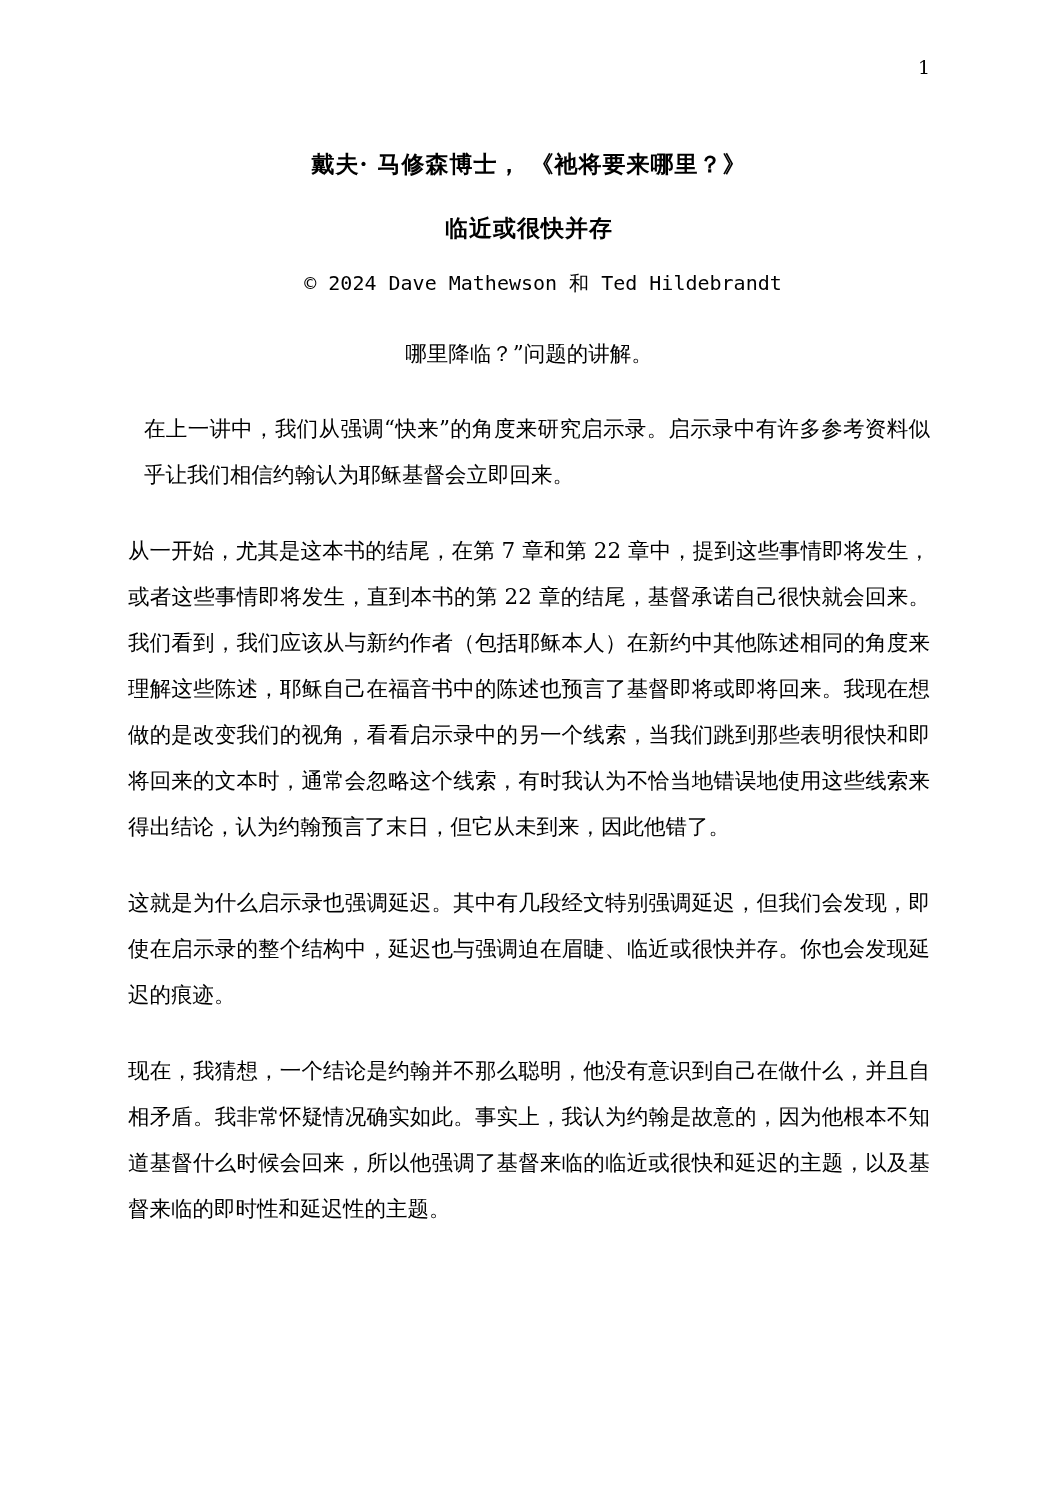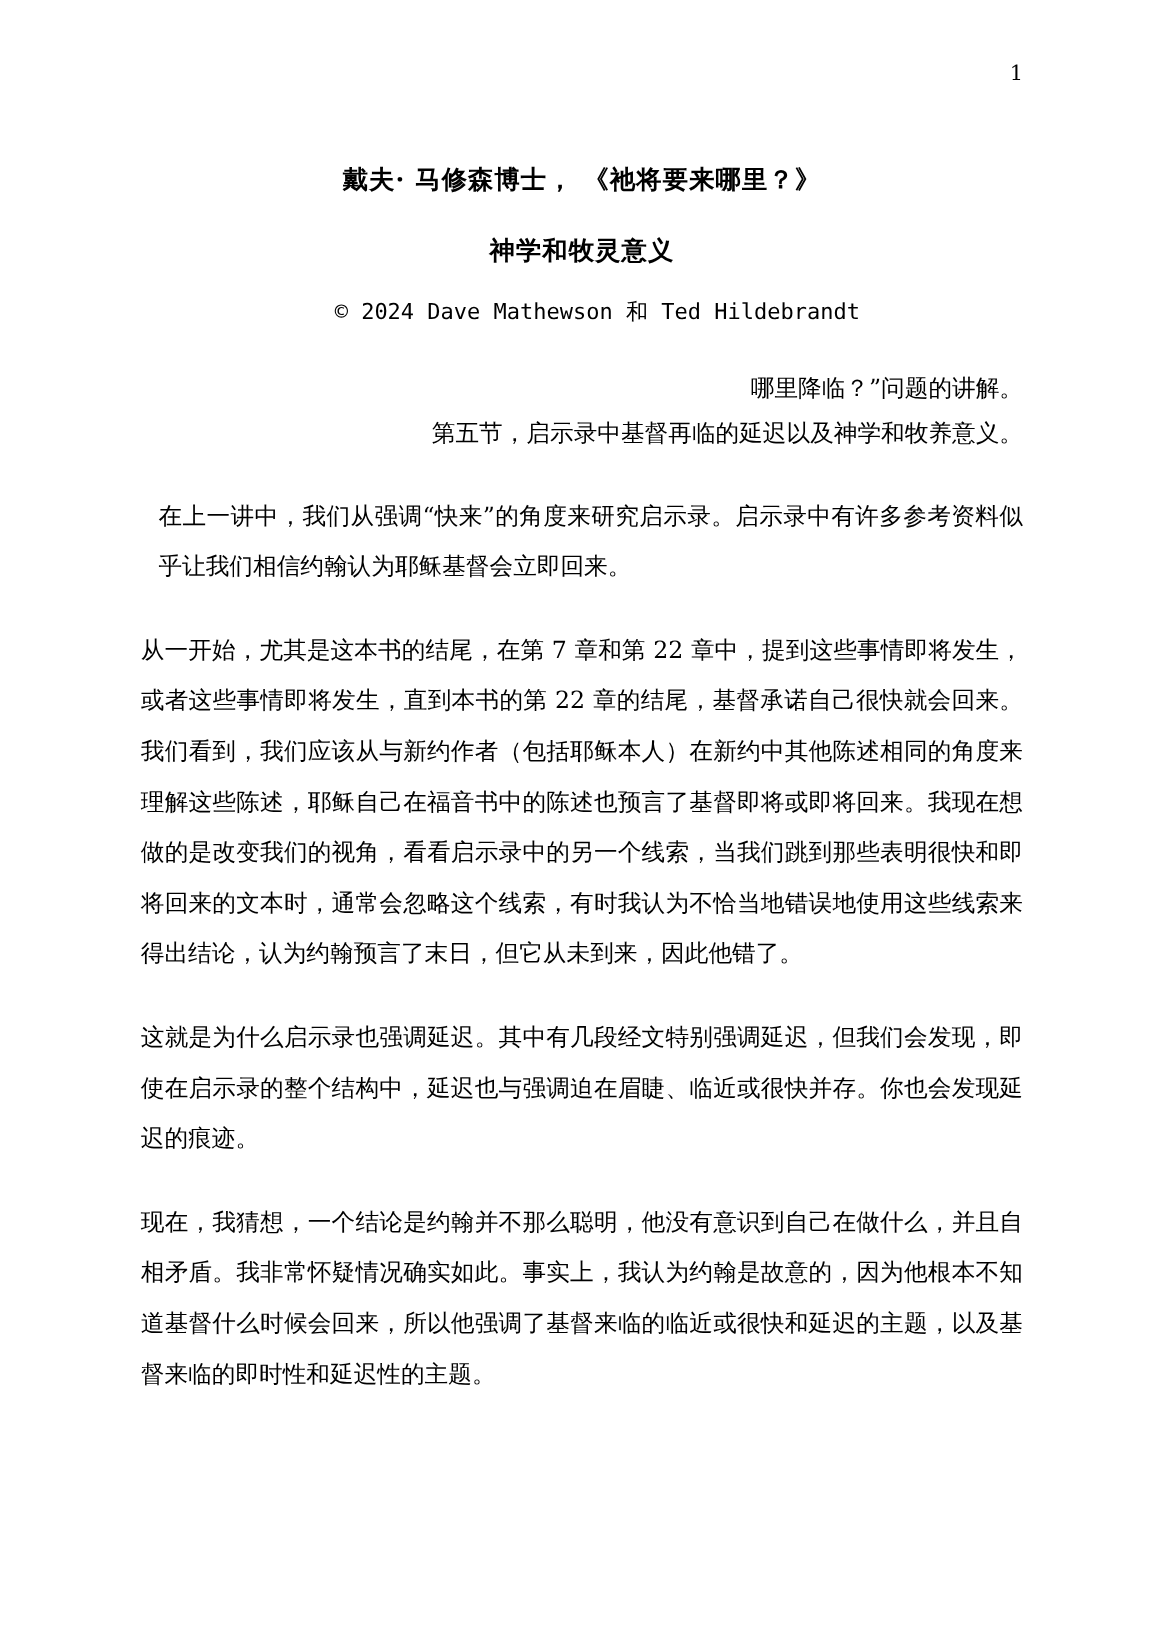--- a/index.html
+++ b/index.html
@@ -53,47 +53,46 @@
     color: #000000;
   }
   .body-text p {
     margin: 0;
     text-align: justify;
     text-justify: inter-ideograph;
     line-height: 46px;
   }
   .body-text p.intro-line {
     line-height: 41px;
-    text-align: right;
+    text-align: center;
   }
   .body-text p.para {
     margin-top: 30px;
   }
   .body-text p.para-first {
     margin-top: 32px;
     margin-left: 16px;
   }
 </style>
 </head>
 <body>
 
 <div class="page">
 
   <div class="page-number">1</div>
 
   <div class="title-block">
     <span class="title-line">戴夫· 马修森博士， 《祂将要来哪里？》</span>
-    <span class="title-line">神学和牧灵意义</span>
+    <span class="title-line">临近或很快并存</span>
   </div>
 
   <div class="copyright">© 2024 Dave Mathewson 和 Ted Hildebrandt</div>
 
   <div class="body-text">
     <p class="intro-line">哪里降临？”问题的讲解。</p>
-    <p class="intro-line">第五节，启示录中基督再临的延迟以及神学和牧养意义。</p>
 
     <p class="para para-first">在上一讲中，我们从强调“快来”的角度来研究启示录。启示录中有许多参考资料似乎让我们相信约翰认为耶稣基督会立即回来。</p>
     <p class="para">从一开始，尤其是这本书的结尾，在第 7 章和第 22 章中，提到这些事情即将发生，或者这些事情即将发生，直到本书的第 22 章的结尾，基督承诺自己很快就会回来。我们看到，我们应该从与新约作者（包括耶稣本人）在新约中其他陈述相同的角度来理解这些陈述，耶稣自己在福音书中的陈述也预言了基督即将或即将回来。我现在想做的是改变我们的视角，看看启示录中的另一个线索，当我们跳到那些表明很快和即将回来的文本时，通常会忽略这个线索，有时我认为不恰当地错误地使用这些线索来得出结论，认为约翰预言了末日，但它从未到来，因此他错了。</p>
     <p class="para">这就是为什么启示录也强调延迟。其中有几段经文特别强调延迟，但我们会发现，即使在启示录的整个结构中，延迟也与强调迫在眉睫、临近或很快并存。你也会发现延迟的痕迹。</p>
     <p class="para">现在，我猜想，一个结论是约翰并不那么聪明，他没有意识到自己在做什么，并且自相矛盾。我非常怀疑情况确实如此。事实上，我认为约翰是故意的，因为他根本不知道基督什么时候会回来，所以他强调了基督来临的临近或很快和延迟的主题，以及基督来临的即时性和延迟性的主题。</p>
   </div>
 
 </div>
 
 </body></html>

